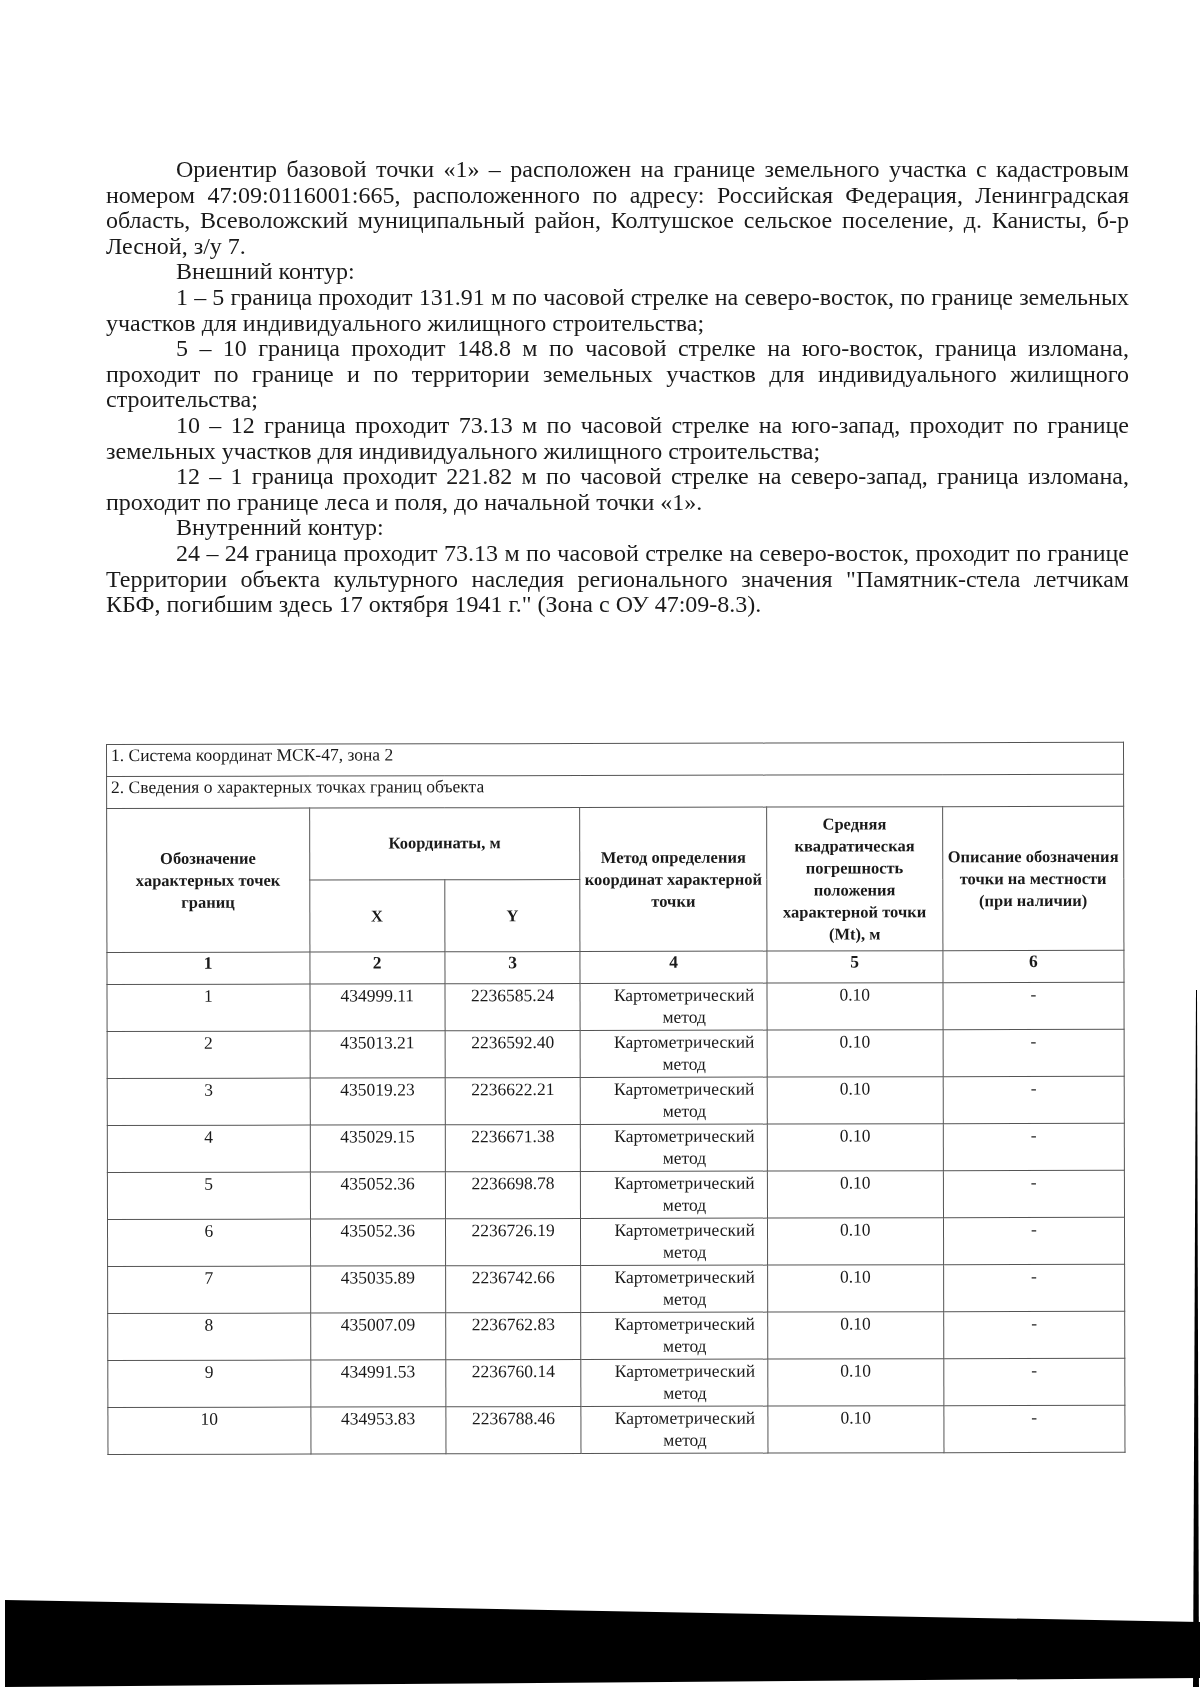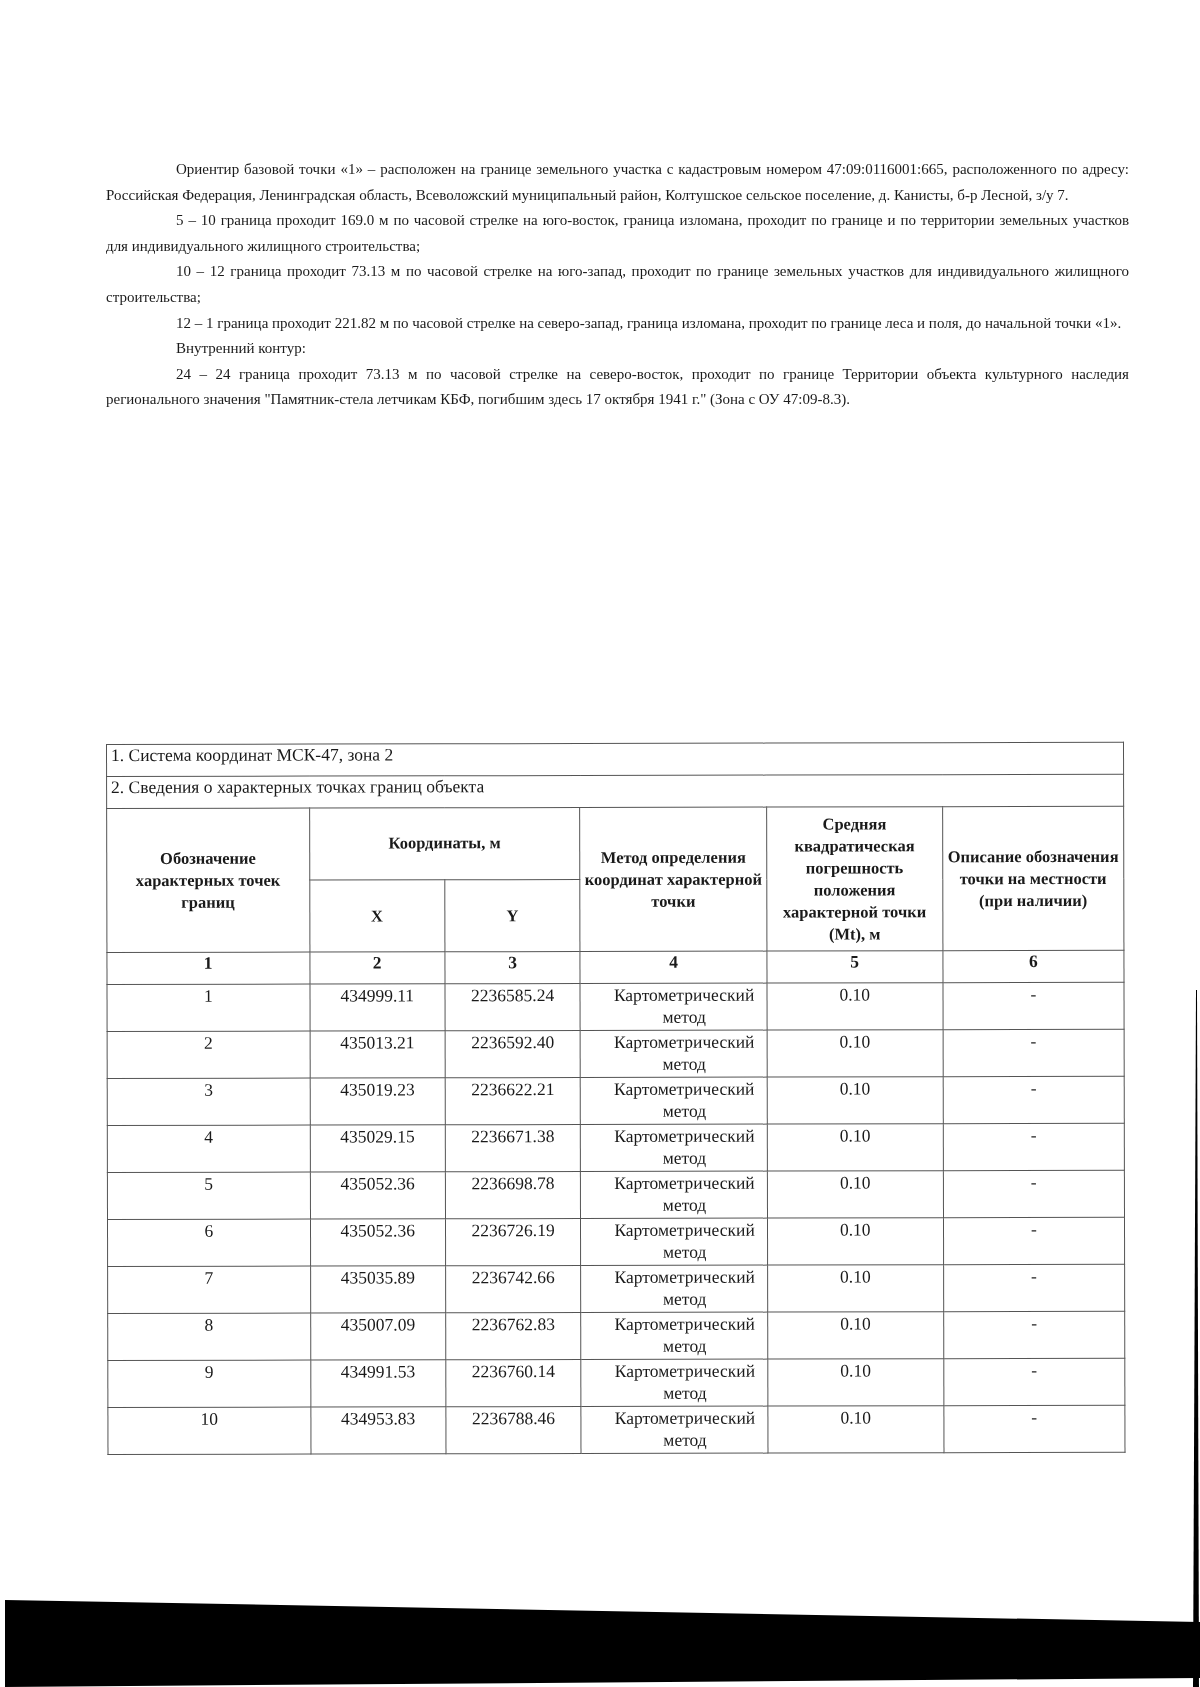--- a/index.html
+++ b/index.html
@@ -7,21 +7,21 @@
     width: 1200px; height: 1687px; position: relative; overflow: hidden;
     font-family: "Liberation Serif", "DejaVu Serif", serif; color: #1a1a1a;
   }
   .page { position: absolute; left: 0; top: 0; width: 1200px; height: 1687px; }
   .title {
     position: absolute; left: 105px; top: 128px; width: 1025px;
     text-align: center; font-weight: bold; font-style: italic; font-size: 20px;
   }
   .body-text {
     position: absolute; left: 106px; top: 157px; width: 1023px;
-    font-size: 15px; line-height: 25.6px; text-align: justify;
+    font-size: 24px; line-height: 25.6px; text-align: justify;
   }
   .body-text p { margin: 0; text-indent: 70px; }
   .catalog-title {
     position: absolute; left: 150px; top: 666px; width: 960px;
     text-align: center; font-weight: bold; font-style: italic; font-size: 20px; line-height: 27px;
   }
   table.coords {
     position: absolute; left: 106px; top: 744px; width: 1018px;
     border-collapse: collapse; font-size: 17.5px; table-layout: fixed;
     transform: rotate(-0.12deg); transform-origin: left top;
@@ -42,21 +42,23 @@
   }
 </style>
 </head>
 <body>
 
 <div class="page">
 
 
   <div class="body-text">
     <p>Ориентир базовой точки «1» – расположен на границе земельного участка с кадастровым номером 47:09:0116001:665, расположенного по адресу: Российская Федерация, Ленинградская область, Всеволожский муниципальный район, Колтушское сельское поселение, д. Канисты, б-р Лесной, з/у 7.</p>
-    <p>5 – 10 граница проходит 169.0 м по часовой стрелке на юго-восток, граница изломана, проходит по границе и по территории земельных участков для индивидуального жилищного строительства;</p>
+    <p>Внешний контур:</p>
+    <p>1 – 5 граница проходит 131.91 м по часовой стрелке на северо-восток, по границе земельных участков для индивидуального жилищного строительства;</p>
+    <p>5 – 10 граница проходит 148.8 м по часовой стрелке на юго-восток, граница изломана, проходит по границе и по территории земельных участков для индивидуального жилищного строительства;</p>
     <p>10 – 12 граница проходит 73.13 м по часовой стрелке на юго-запад, проходит по границе земельных участков для индивидуального жилищного строительства;</p>
     <p>12 – 1 граница проходит 221.82 м по часовой стрелке на северо-запад, граница изломана, проходит по границе леса и поля, до начальной точки «1».</p>
     <p>Внутренний контур:</p>
     <p>24 – 24 граница проходит 73.13 м по часовой стрелке на северо-восток, проходит по границе Территории объекта культурного наследия регионального значения "Памятник-стела летчикам КБФ, погибшим здесь 17 октября 1941 г." (Зона с ОУ 47:09-8.3).</p>
   </div>
 
 
   <table class="coords">
     <colgroup>
       <col style="width:190px">

